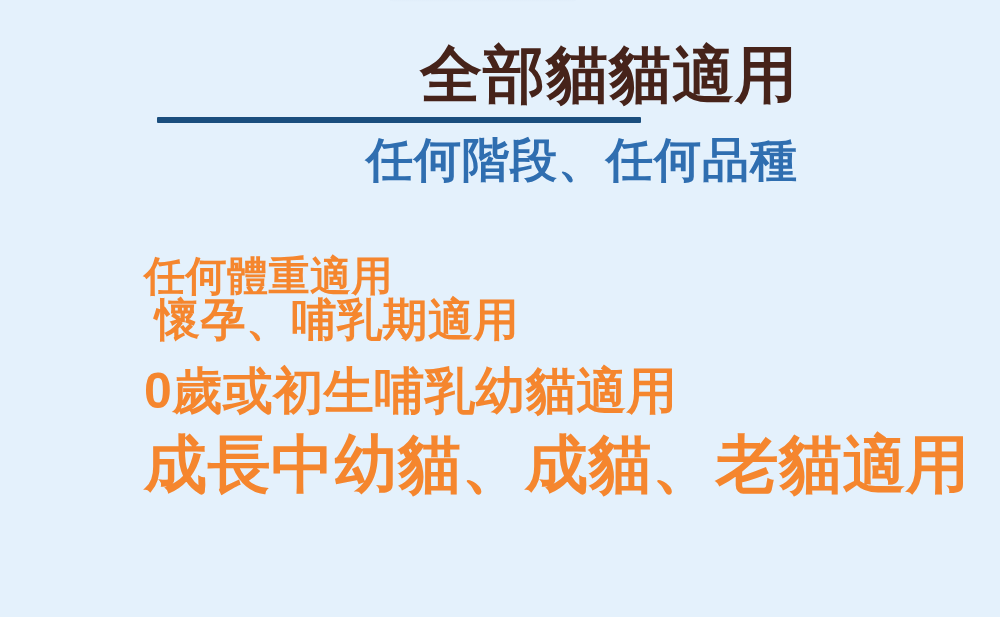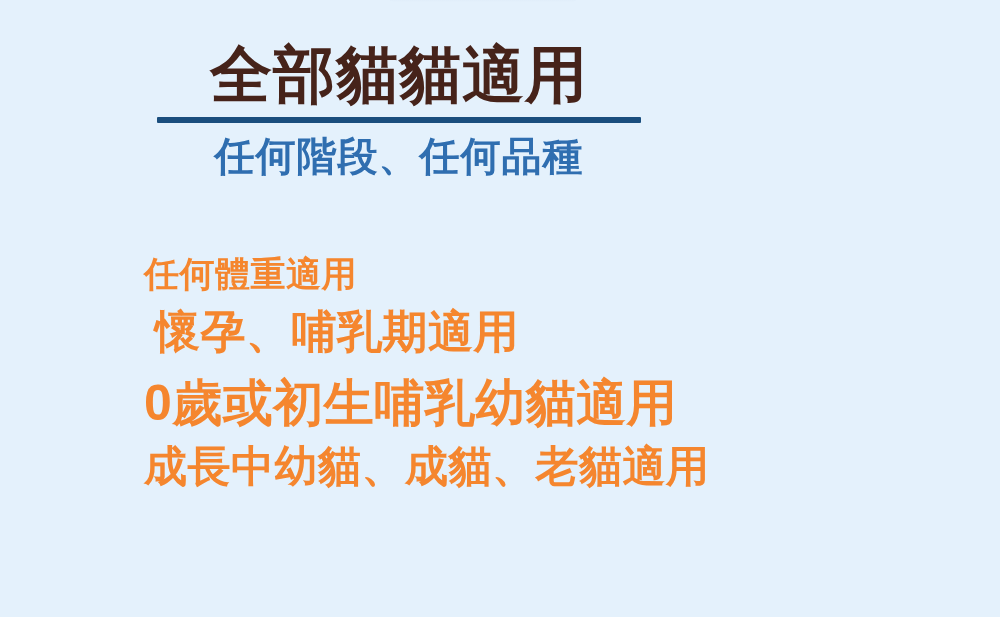--- a/index.html
+++ b/index.html
@@ -36,21 +36,21 @@
     height: 617px;
     box-sizing: border-box;
   }
 
   
   .heading-block {
     position: absolute;
     top: 44px;
     left: 0;
     width: 798px;
-    text-align: center;
+    text-align: right;
   }
 
   .main-title {
     color: #46231a;
     font-size: 62px;
     font-weight: 700;
     line-height: 1.0;
     letter-spacing: 1px;
     margin: 0;
     white-space: nowrap;
@@ -59,21 +59,21 @@
   .title-rule {
     width: 484px;
     height: 6px;
     background: #1a4e7e;
     margin: 11px auto 0 auto;
     border-radius: 1px;
   }
 
   .sub-title {
     color: #2f6eb0;
-    font-size: 40px;
+    font-size: 47px;
     font-weight: 700;
     line-height: 1.0;
     letter-spacing: 1px;
     margin: 13px 0 0 0;
     white-space: nowrap;
   }
 
   
   .claims-list {
     position: absolute;
@@ -85,24 +85,24 @@
   }
 
   .claim {
     color: #f5862e;
     font-weight: 700;
     white-space: nowrap;
     letter-spacing: 0.5px;
     line-height: 1.0;
   }
 
-  .claim-1 { font-size: 35px; margin-bottom: 18px; }
+  .claim-1 { font-size: 41px; }
   .claim-2 { font-size: 45px; margin-bottom: 18px; margin-left: 11px; }
   .claim-3 { font-size: 50px; margin-bottom: 17px; margin-top: 24px; }
-  .claim-4 { font-size: 43px; margin-bottom: 0; }
+  .claim-4 { font-size: 63px; margin-bottom: 0; }
 </style>
 </head>
 <body>
 
 <div class="poster">
 
   <div class="top-sliver"></div>
 
   <div class="heading-block">
     <h1 class="main-title">全部貓貓適用</h1>

